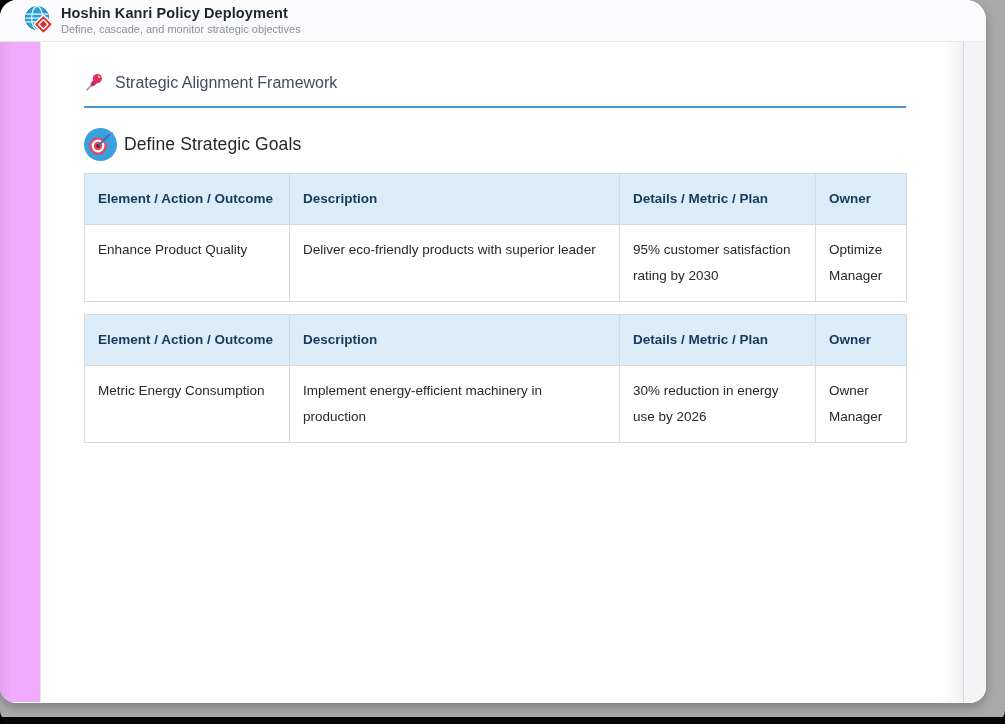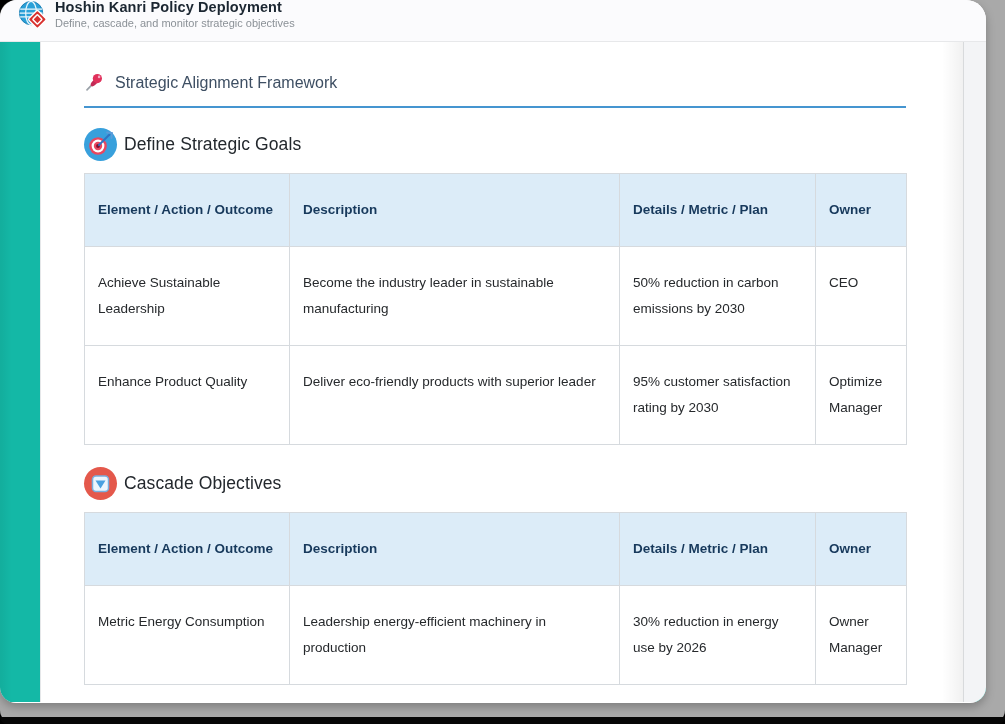--- a/index.html
+++ b/index.html
@@ -8,27 +8,27 @@
 
   .screen { position:absolute; inset:0; background:#a9a9a9;
             border-radius:16px 0 14px 14px; }
 
   
   .window { position:absolute; left:0; top:0; width:986px; height:703px;
             background:#fff; border-radius:18px 20px 16px 16px;
             box-shadow:0 4px 10px rgba(0,0,0,.25); overflow:hidden; }
 
   .titlebar { height:42px; background:#fbfbfd; border-bottom:1px solid #e7e8ea;
-              display:flex; padding-left:18px; }
+              display:flex; align-items:center; padding-left:24px; }
   .logo { width:31px; height:31px; display:inline-block; flex:0 0 auto; }
   .title-block { margin-left:6px; line-height:1; }
   .win-title { font-size:14.5px; font-weight:bold; color:#1b2631; letter-spacing:.1px; }
   .win-subtitle { font-size:11px; color:#8b9197; margin-top:3px; }
 
-  .viewport { position:relative; height:660px; background:#14b8a6; overflow:hidden; }
+  .viewport { position:relative; height:660px; background:#f0abfc; overflow:hidden; }
 
   .card { position:absolute; left:40px; top:0; width:924px; min-height:800px;
           background:#fff; border-left:1px solid #e5e7e9; border-right:1px solid #e5e7e9;
           padding:22px 57px 0 43px; }
 
   .edge-left { position:absolute; left:0; top:0; bottom:0; width:12px; pointer-events:none;
                background:linear-gradient(to right, rgba(0,0,0,.06), rgba(0,0,0,0)); }
   .scroll-shadow { position:absolute; right:22px; top:0; bottom:0; width:22px; pointer-events:none;
                background:linear-gradient(to right, rgba(0,0,0,0), rgba(0,0,0,.06)); }
   .scrollbar { position:absolute; right:0; top:0; bottom:0; width:22px; background:#f3f4f6; }
@@ -44,21 +44,21 @@
   .sec + .sec .sec-head { margin-top:22px; }
   .sec-icon { width:33px; height:33px; border-radius:50%; display:inline-flex;
               align-items:center; justify-content:center; flex:0 0 auto; }
   .sec-icon svg { width:33px; height:33px; }
   .sec-title { font-size:17.5px; font-weight:500; color:#23282d; letter-spacing:.1px; }
 
   table.tbl { width:100%; border-collapse:collapse; table-layout:fixed; margin-top:12px; }
   .tbl col.c1 { width:205px; } .tbl col.c2 { width:330px; }
   .tbl col.c3 { width:196px; } .tbl col.c4 { width:91px; }
   .tbl th, .tbl td { border:1px solid #d6dade; text-align:left; vertical-align:top;
-                     padding:23px 13px; font-size:13.5px; line-height:26px; }
+                     padding:12px 13px; font-size:13.5px; line-height:26px; }
   .tbl th { background:#dcecf8; color:#17395c; font-weight:bold; }
   .tbl td { color:#26292c; font-weight:400; }
   .tbl td.c4, .tbl th.c4 { overflow-wrap:anywhere; }
 
   .bottom-black { position:absolute; left:0; right:0; bottom:0; height:7px; background:#060606;
                   border-bottom-left-radius:14px; border-bottom-right-radius:14px; }
 </style>
 </head>
 <body>
 
@@ -122,68 +122,52 @@
                 </colgroup>
       <thead>
         <tr>
           <th class="c1">Element / Action / Outcome</th>
           <th class="c2">Description</th>
           <th class="c3">Details / Metric / Plan</th>
           <th class="c4">Owner</th>
         </tr>
       </thead>
       <tbody>
-  <tr>
-    <td class="c1">Achieve Sustainable Leadership</td>
-    <td class="c2">Become the industry leader in sustainable manufacturing</td>
-    <td class="c3">50% reduction in carbon emissions by 2030</td>
-    <td class="c4">CEO</td>
-  </tr>
 
 
   <tr>
     <td class="c1">Enhance Product Quality</td>
     <td class="c2">Deliver eco-friendly products with superior leader</td>
     <td class="c3">95% customer satisfaction rating by 2030</td>
     <td class="c4">Optimize Manager</td>
   </tr>
 </tbody>
     </table>
   </section>
 
   <section class="sec">
-    <div class="sec-head">
-      <span class="sec-icon" style="background: rgb(228, 88, 75);">
-
-        <svg viewBox="0 0 33 33">
-          <rect x="8.5" y="9" width="16" height="15.5" rx="3.5" fill="#ecf5fd" stroke="#77aede" stroke-width="1.5"></rect>
-          <path d="M11.5 13.5 L21.5 13.5 L16.5 21.5 Z" fill="#4aa0e0"></path>
-        </svg>
-      </span>
-      <h2 class="sec-title">Cascade Objectives</h2>
-    </div>
     <table class="tbl">
       <colgroup>
                   <col class="c1">
                   <col class="c2">
                   <col class="c3">
                   <col class="c4">
                 </colgroup>
       <thead>
         <tr>
           <th class="c1">Element / Action / Outcome</th>
           <th class="c2">Description</th>
           <th class="c3">Details / Metric / Plan</th>
           <th class="c4">Owner</th>
         </tr>
       </thead>
       <tbody>
   <tr>
     <td class="c1">Metric Energy Consumption</td>
-    <td class="c2">Leadership energy-efficient machinery in production</td>
+    <td class="c2">Implement energy-efficient machinery in production</td>
     <td class="c3">30% reduction in energy use by 2026</td>
     <td class="c4">Owner Manager</td>
   </tr>
 </tbody>
     </table>
   </section>
 </div>
 
       </main>
       <div class="edge-left"></div>

